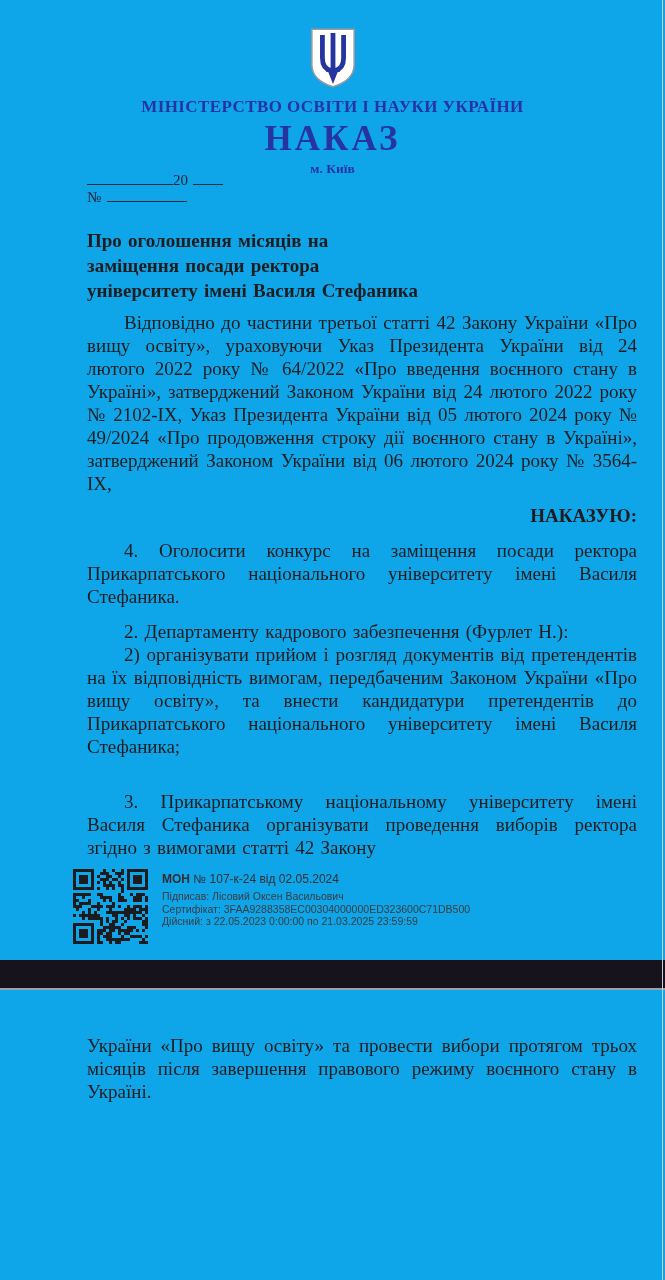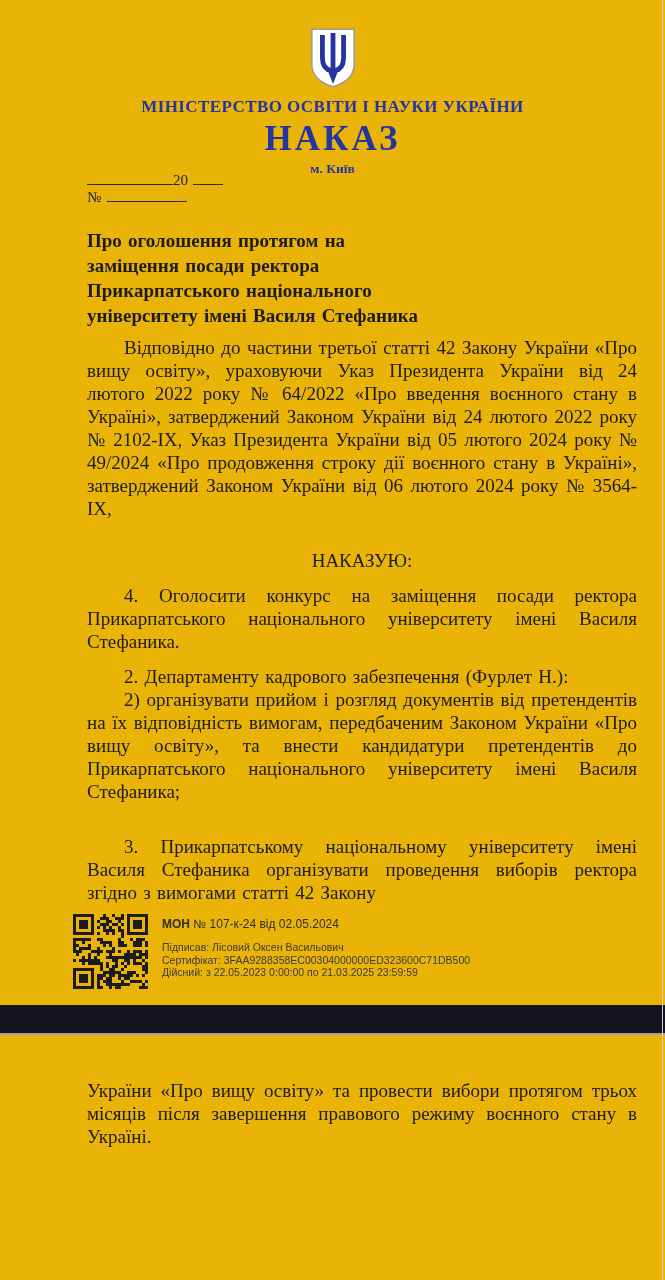--- a/index.html
+++ b/index.html
@@ -10,21 +10,21 @@
   }
   *{box-sizing:border-box; margin:0; padding:0;}
   html,body{background:#ffffff;}
   body{
     width:665px; height:1280px;
     font-family:"Liberation Serif","DejaVu Serif",serif;
     color:var(--text);
     position:relative;
   }
   .page{
-    width:665px; height:1280px; background:#eab308;
+    width:665px; height:1280px; background:#0ea5e9;
     position:relative; overflow:hidden;
   }
   .page-edge{
     position:absolute; top:0; bottom:0; right:2px; width:1px;
     background:#cdcdd4;
   }
   
   .emblem-wrap{display:flex; justify-content:center; margin-top:26px;}
   .ministry{
     text-align:center; margin-top:7px;
@@ -55,34 +55,34 @@
   .content{
     padding:0 28px 0 87px;
     font-size:19px; line-height:23px; text-align:justify;
     word-spacing:1.5px;
   }
   .subject{
     margin-top:34px; font-weight:bold; text-align:left; line-height:25px;
   }
   .para{text-indent:37px;}
   .preamble{margin-top:8px;}
-  .order-word{margin-top:29px; font-weight:normal; text-align:center;}
+  .order-word{margin-top:9px; font-weight:bold; text-align:right;}
   .item1{margin-top:12px;}
   .item2{margin-top:12px;}
   .item3{margin-top:32px;}
   
   .stamp{
     display:flex; align-items:flex-start; gap:14px;
     margin:10px 28px 0 73px;
     font-family:"Liberation Sans","DejaVu Sans",sans-serif;
     color:#3c3c40; text-align:left;
   }
   .qr{width:75px; height:75px; flex:0 0 auto;}
   .stamp-text{padding-top:3px;}
-  .stamp-line1{font-size:12px; color:#2f2f33; margin-bottom:10px;}
+  .stamp-line1{font-size:12px; color:#2f2f33; margin-bottom:4px;}
   .stamp-line1 b{font-weight:bold;}
   .stamp-small{font-size:10.5px; line-height:12.5px;}
   
   .break-bar{
     margin-top:16px; width:665px; height:30px;
     background:var(--bar);
     border-bottom:2px solid #a0a0a8;
   }
   
   .content2{
@@ -115,23 +115,22 @@
     <div>
       <span class="uline ul-85"></span><span>20</span><span class="uline ul-30"></span>
     </div>
     <div>
       <span>№</span><span class="uline ul-80"></span>
     </div>
   </div>
 
   <div class="content">
     <div class="subject">
-      <div>Про оголошення протягом на</div>
+      <div>Про оголошення місяців на</div>
       <div>заміщення посади ректора</div>
-      <div>Прикарпатського національного</div>
       <div>університету імені Василя Стефаника</div>
     </div>
 
     <p class="para preamble">Відповідно до частини третьої статті 42 Закону України «Про вищу освіту», ураховуючи Указ Президента України від 24 лютого 2022 року № 64/2022 «Про введення воєнного стану в Україні», затверджений Законом України від 24 лютого 2022 року № 2102-IX, Указ Президента України від 05 лютого 2024 року № 49/2024 «Про продовження строку дії воєнного стану в Україні», затверджений Законом України від 06 лютого 2024 року № 3564-IX,</p>
     <p class="order-word">НАКАЗУЮ:</p>
     <p class="para item1">4. Оголосити конкурс на заміщення посади ректора Прикарпатського національного університету імені Василя Стефаника.</p>
     <p class="para item2">2. Департаменту кадрового забезпечення (Фурлет Н.):</p>
     <p class="para">2) організувати прийом і розгляд документів від претендентів на їх відповідність вимогам, передбаченим Законом України «Про вищу освіту», та внести кандидатури претендентів до Прикарпатського національного університету імені Василя Стефаника;</p>
     <p class="para item3">3. Прикарпатському національному університету імені Василя Стефаника організувати проведення виборів ректора згідно з вимогами статті 42 Закону</p>
   </div>

